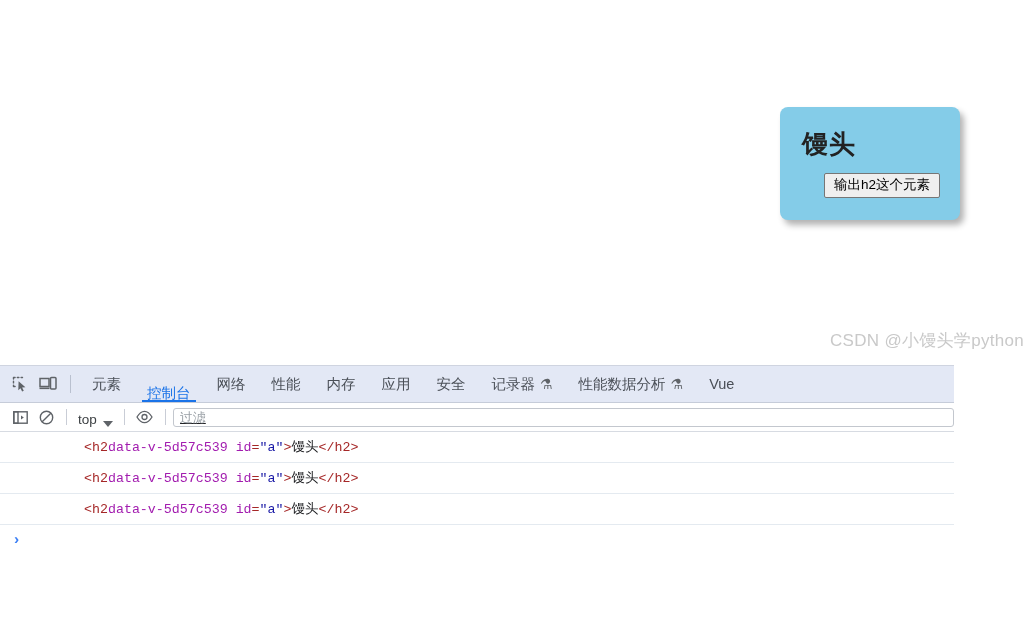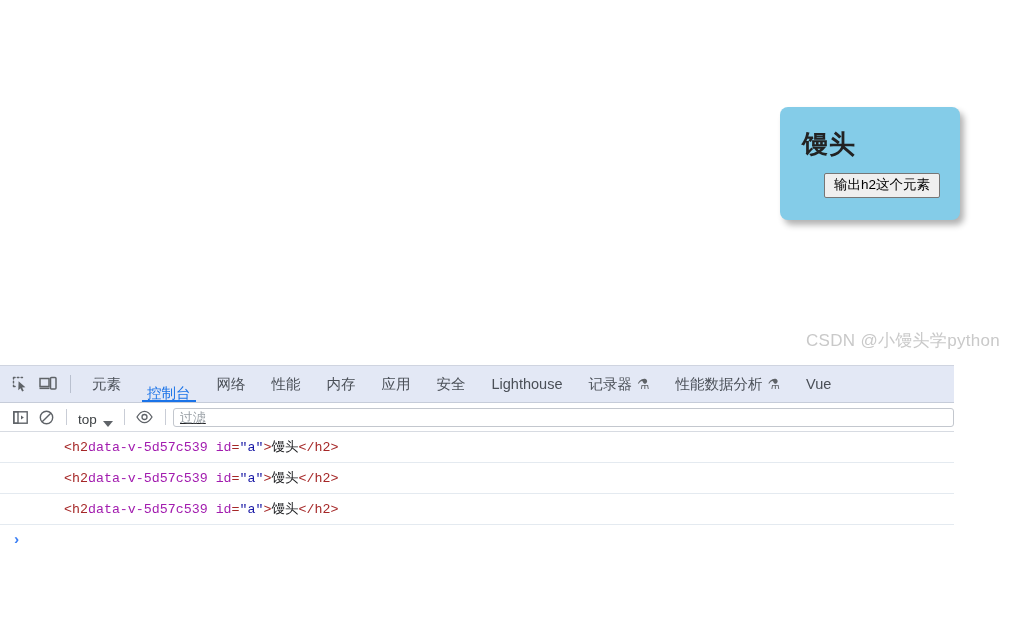--- a/index.html
+++ b/index.html
@@ -47,21 +47,21 @@
     font-size: 13.5px;
     color: #000000;
     line-height: 1.2;
     font-family: "Liberation Sans", sans-serif;
     cursor: default;
     margin-left: 16px;
   }
 
   .watermark {
     position: absolute;
-    right: 30px; bottom: 13px;
+    right: 6px; bottom: 13px;
     font-size: 17px;
     color: #c9c9c9;
     white-space: nowrap;
     letter-spacing: 0.3px;
   }
 
   
   .devtools {
     position: absolute; left: 0; top: 365px;
     width: 954px; height: 258px;
@@ -164,21 +164,21 @@
   
   .console-body {
     position: relative;
     height: 191px;
     background: #ffffff;
     overflow: hidden;
   }
   .console-row {
     height: 31px;
     display: flex; align-items: center;
-    padding-left: 64px;
+    padding-left: 84px;
     border-bottom: 1px solid #e4eaf0;
     font-family: "Liberation Mono", monospace;
     font-size: 13.3px;
     white-space: nowrap;
   }
   .tok-tag   { color: #a52727; }
   .tok-attr  { color: #a21caf; }
   .tok-val   { color: #1a1aa6; }
   .tok-text  { color: #202124; font-family: "Liberation Sans", sans-serif; font-size: 13.5px; }
 
@@ -246,23 +246,20 @@
         <span>性能</span>
       </div>
       <div class="tab">
         <span>内存</span>
       </div>
       <div class="tab">
         <span>应用</span>
       </div>
       <div class="tab">
         <span>安全</span>
-      </div>
-      <div class="tab">
-        <span>Lighthouse</span>
       </div>
       <div class="tab">
         <span>记录器</span>
         <span class="flask">⚗</span>
       </div>
       <div class="tab">
         <span>性能数据分析</span>
         <span class="flask">⚗</span>
       </div>
       <div class="tab">

